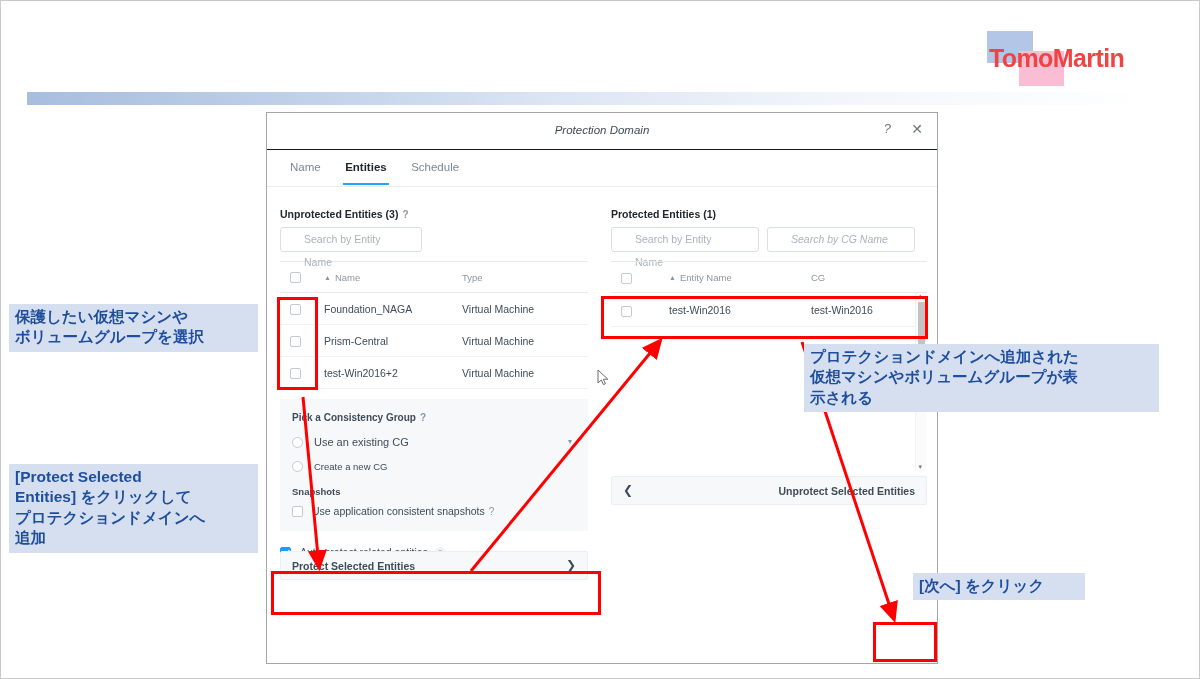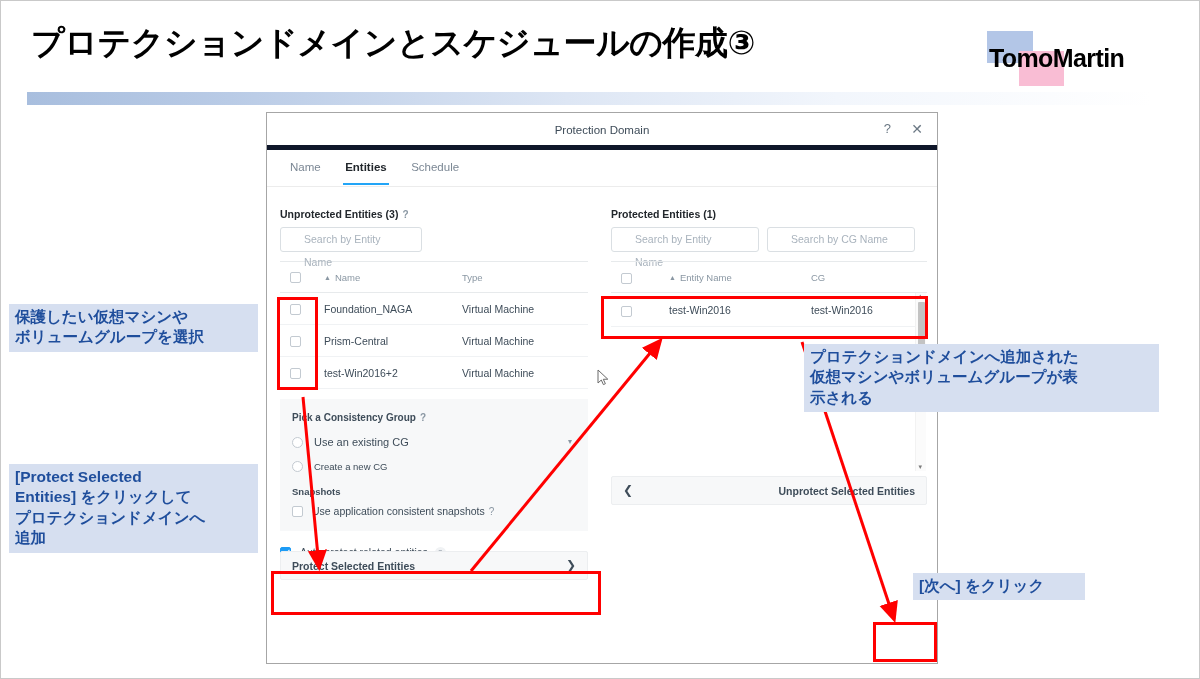--- a/index.html
+++ b/index.html
@@ -37,21 +37,21 @@
     background: #b3c6e7;
   }
   #logo .sq-pink {
     position: absolute; left: 32px; top: 20px;
     width: 45px; height: 35px;
     background: #f9bdd4;
   }
   #logo .logo-text {
     position: absolute; left: 2px; top: 13px;
     font-size: 25px; font-weight: 700;
-    color: #000000;
+    color: #ef4444;
     letter-spacing: -0.6px;
     white-space: nowrap;
   }
   #gradient-bar {
     position: absolute;
     left: 26px; top: 91px;
     width: 1125px; height: 13px;
     background: linear-gradient(to right, #a8bede 0%, #b9cbe6 18%, #dde6f4 48%, #f2f6fc 72%, #ffffff 100%);
   }
 
@@ -59,21 +59,22 @@
   #dialog {
     position: absolute;
     left: 265px; top: 111px;
     width: 672px; height: 552px;
     background: #ffffff;
     border: 1px solid #a6a6a6;
   }
   #dialog-header {
     position: relative;
     height: 37px;
-    border-bottom: 5px solid #0f172a;
+    border-bottom: 1px solid #0f172a;
+    font-style: italic;
   }
   #dialog-title {
     position: absolute;
     left: 0; right: 0; top: 11px;
     text-align: center;
     font-size: 11.5px;
     color: #3e4c59;
   }
   .hdr-icon {
     position: absolute;
@@ -154,21 +155,21 @@
     border-radius: 3px;
     background: #ffffff;
     font-size: 10.5px;
     color: #a9b3bd;
     padding: 0 23px;
     line-height: 23px;
     cursor: text;
   }
   #search-unprotected { width: 142px; }
   #search-protected-entity { width: 148px; }
-  #search-protected-cg { width: 148px; }
+  #search-protected-cg { width: 148px; font-style: italic; }
 
   table.grid {
     margin-top: 9px;
     width: 100%;
     border-collapse: collapse;
     table-layout: fixed;
   }
   table.grid th {
     height: 31px;
     border-top: 1px solid #e7eaec;
@@ -391,21 +392,20 @@
     position: absolute;
     left: 596px; top: 368px;
     width: 13px; height: 18px;
   }
 </style>
 </head>
 <body>
 
 <div id="slide">
 
-  <div id="slide-title">プロテクションドメインとスケジュールの作成③</div>
 
   <div id="logo">
     <div class="sq-blue"></div>
     <div class="sq-pink"></div>
     <div class="logo-text">TomoMartin</div>
   </div>
 
   <div id="gradient-bar"></div>
 
   <div id="dialog">

